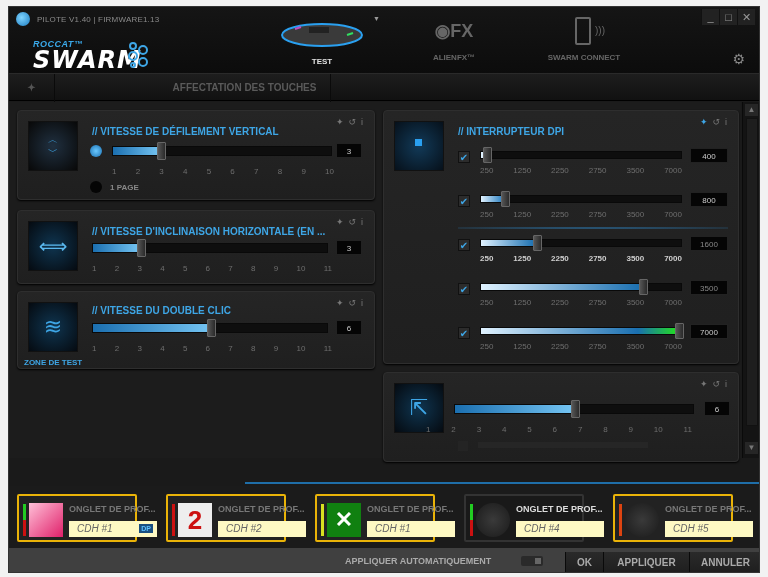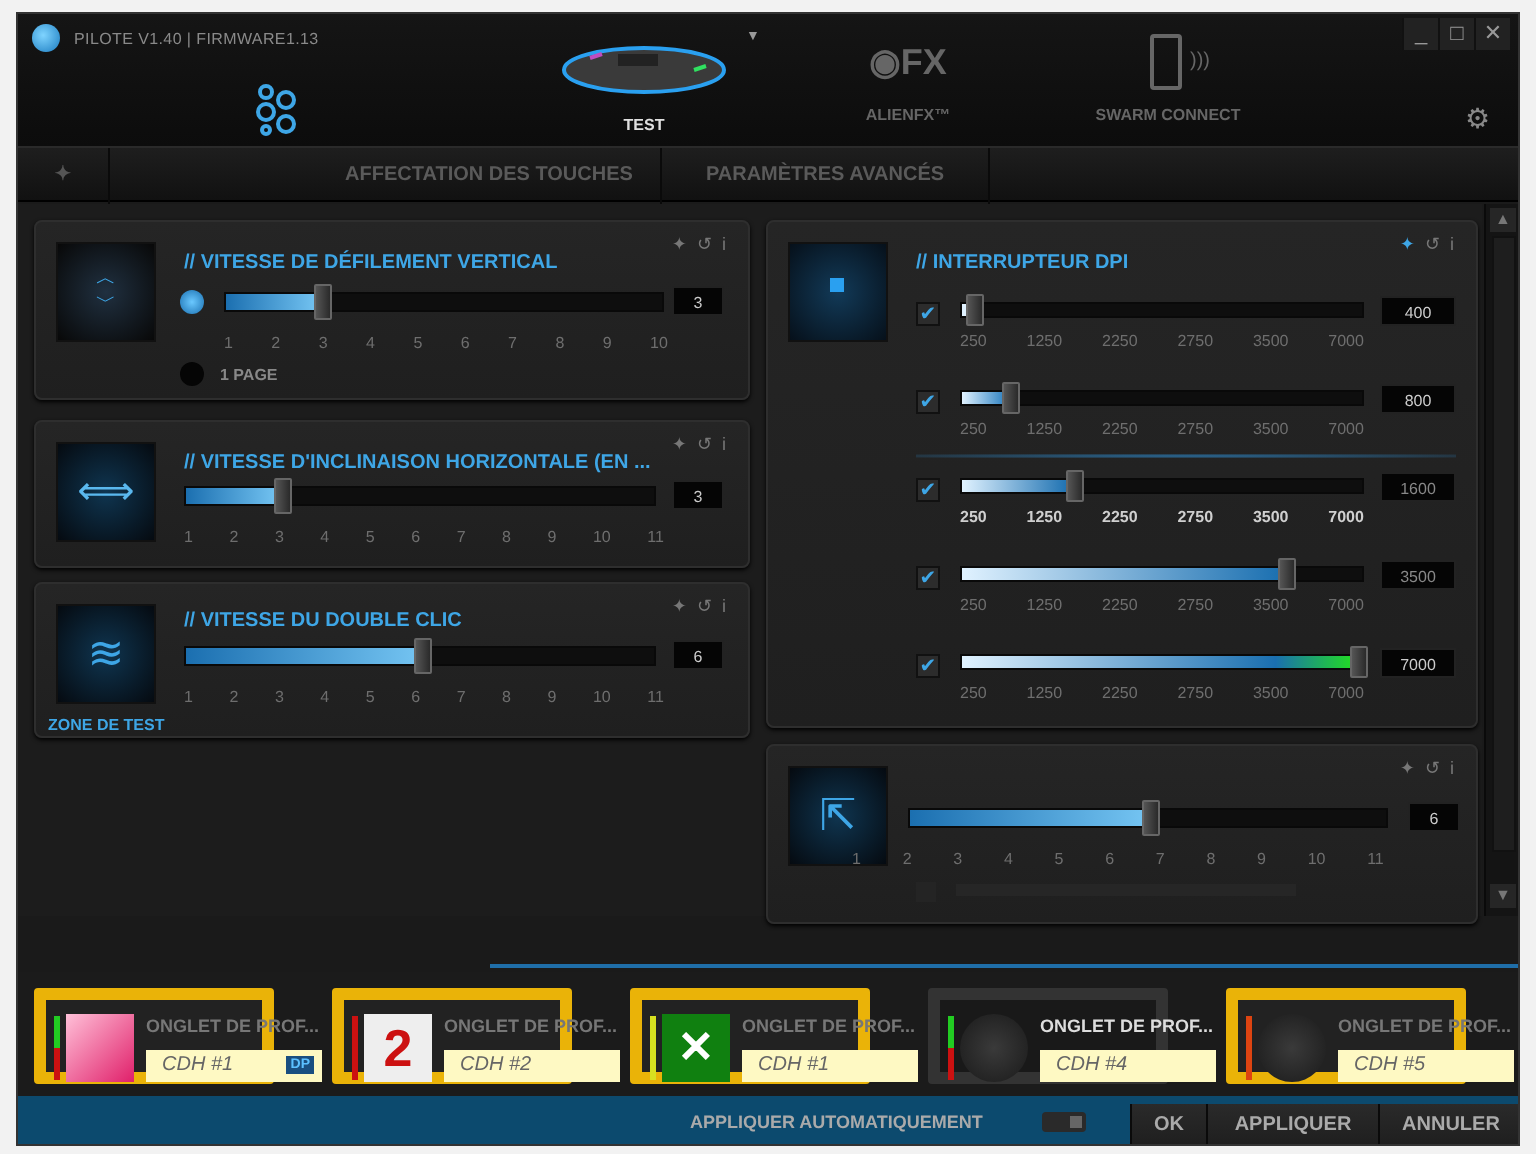--- a/index.html
+++ b/index.html
@@ -38,41 +38,45 @@
 .chk{position:absolute;width:12px;height:12px;background:#2c2c2c;color:#3ea6e6;font-size:10px;line-height:12px;text-align:center;border:1px solid #111}
 .radio{position:absolute;width:12px;height:12px;border-radius:50%}
 .scroll{position:absolute;left:733px;top:95px;width:18px;height:356px;background:#141414;border-left:1px solid #0a0a0a}
 .scroll .up,.scroll .dn{position:absolute;left:2px;width:13px;height:12px;background:#262626;color:#777;font-size:8px;text-align:center;line-height:12px}
 .scroll .thumbbar{position:absolute;left:3px;top:16px;width:12px;height:308px;background:#1e1e1e;border:1px solid #111}
 .gp-bar{position:absolute;left:0;top:451px;width:752px;height:28px;background:linear-gradient(#1a1a1a,#121212);border-top:1px solid #222}
 .gp-bar .gp{position:absolute;left:8px;top:7px;font-size:13px;font-weight:bold;color:#3ea6e6}
 .gp-bar .gt{position:absolute;top:10px;font-size:9px;font-weight:bold;color:#555}
 .gp-line{position:absolute;left:236px;top:475px;width:516px;height:2px;background:#1f6ea8}
 .profiles{position:absolute;left:0;top:479px;width:752px;height:62px;background:#1b1b1b}
-.prof{position:absolute;top:8px;width:120px;height:48px;background:#222;border:6px solid #eab308;border-radius:2px}
+.prof{position:absolute;top:8px;width:120px;height:48px;background:#222;border:2px solid #eab308;border-radius:2px}
 .prof.sel{background:#191919;border-color:#333}
 .prof .ico{position:absolute;left:10px;top:7px;width:34px;height:34px}
 .prof .bars{position:absolute;left:4px;top:8px;width:3px;height:32px}
 .prof .name{position:absolute;left:50px;top:8px;font-size:9px;font-weight:bold;color:#777;white-space:nowrap}
 .prof.sel .name{color:#ddd}
 .prof .cdh{position:absolute;left:50px;top:25px;width:88px;height:16px;background:#fef9c3;font-size:10px;font-style:italic;color:#666;line-height:16px;padding-left:8px}
 .prof .dp{position:absolute;right:4px;top:3px;font-size:7px;font-style:normal;font-weight:bold;background:#1a4f80;color:#5cc0ff;padding:0 2px;line-height:9px}
-.footer{position:absolute;left:0;top:541px;width:752px;height:26px;background:#0c4a6e}
+.footer{position:absolute;left:0;top:541px;width:752px;height:26px;background:#404040}
 .footer .auto{position:absolute;left:336px;top:8px;font-size:9px;font-weight:bold;color:#aaa}
 .footer .tog{position:absolute;left:512px;top:8px;width:22px;height:10px;background:#2a2a2a;border-radius:2px}
 .footer .tog span{position:absolute;right:2px;top:2px;width:6px;height:6px;background:#666}
 .fbtn{position:absolute;top:4px;height:22px;line-height:22px;font-size:10px;font-weight:bold;color:#aaa;text-align:center;background:linear-gradient(#2a2a2a,#1e1e1e);border-left:1px solid #0a0a0a}
 </style>
 </head>
 <body>
 
 <div class="win">
   <div class="titlebar">
     <div class="roccat-icon"></div>
     <div class="app-title">PILOTE V1.40 | FIRMWARE1.13</div>
+    <div class="logo">
+      <div class="l1">ROCCAT™</div>
+      <div class="l2">SWARM</div>
+    </div>
     <svg class="hex" width="28" height="28" viewBox="0 0 28 28">
       <circle cx="8" cy="5" r="3" fill="none" stroke="#3ea6e6" stroke-width="2"></circle>
       <circle cx="18" cy="9" r="4" fill="none" stroke="#3ea6e6" stroke-width="2"></circle>
       <circle cx="8" cy="15" r="4" fill="none" stroke="#3ea6e6" stroke-width="2"></circle>
       <circle cx="18" cy="21" r="4" fill="none" stroke="#3ea6e6" stroke-width="2"></circle>
       <circle cx="8" cy="24" r="2" fill="none" stroke="#3ea6e6" stroke-width="2"></circle>
     </svg>
 
     <div class="devtab dev-kova">
       <svg width="90" height="36" viewBox="0 0 90 36">
@@ -100,21 +104,20 @@
       <div>_</div>
       <div>□</div>
       <div>✕</div>
     </div>
     <div class="gear">⚙</div>
   </div>
 
   <div class="tabs">
     <div class="tab" style="left:0;width:46px;color:#555">✦</div>
     <div class="tab" style="left:150px;width:172px">AFFECTATION DES TOUCHES</div>
-    <div class="tab" style="left:322px;width:164px">PARAMÈTRES AVANCÉS</div>
   </div>
 
   <div class="content">
 
     <div class="panel" style="left:8px;top:8px;width:358px;height:90px">
       <div class="thumb" style="top:10px;background:radial-gradient(circle,#203040,#080808)">
         <div style="color:#3ea6e6;font-size:10px;text-align:center;margin-top:12px;line-height:12px">︿<br>﹀</div>
       </div>
       <div class="picons">
         <span>✦</span><span>↺</span><span>i</span>

